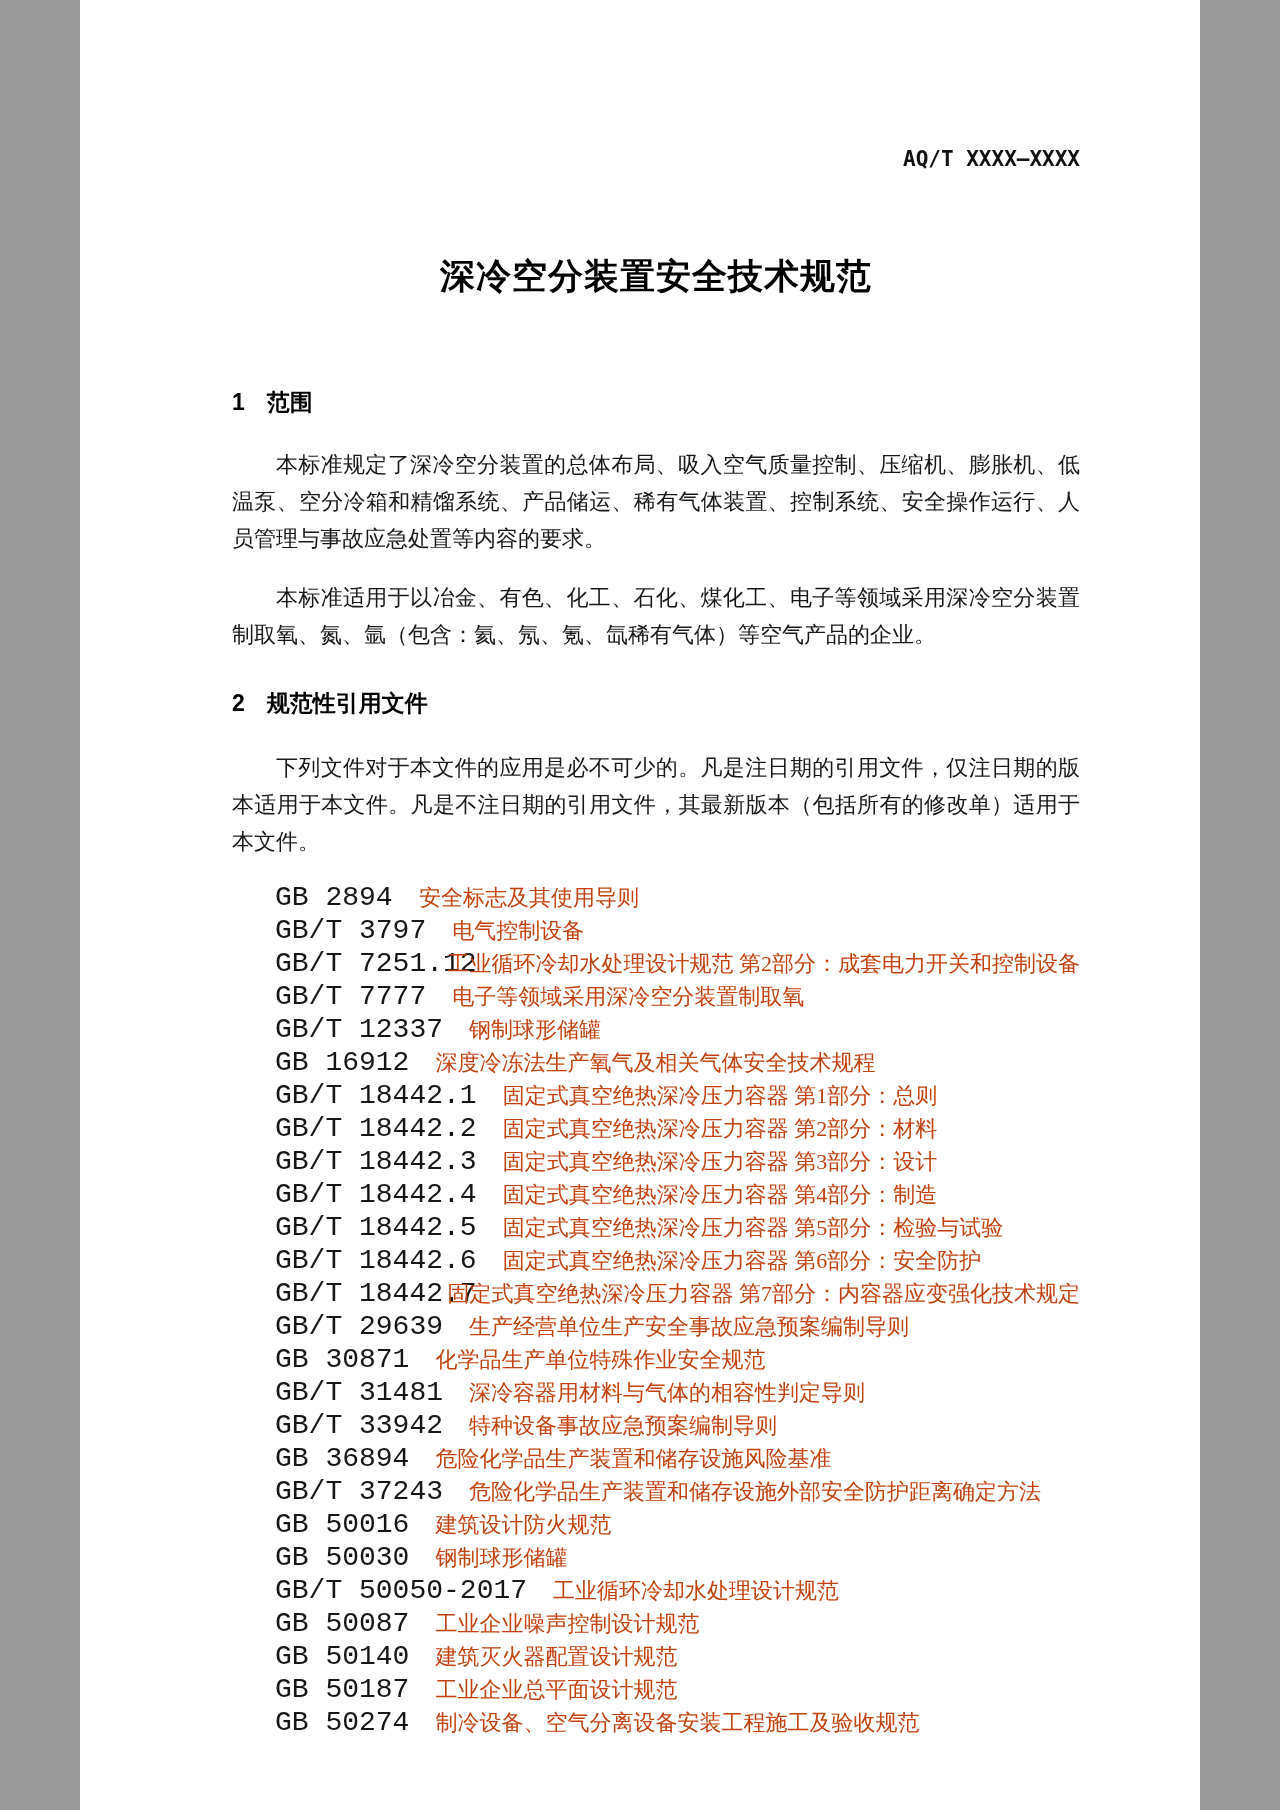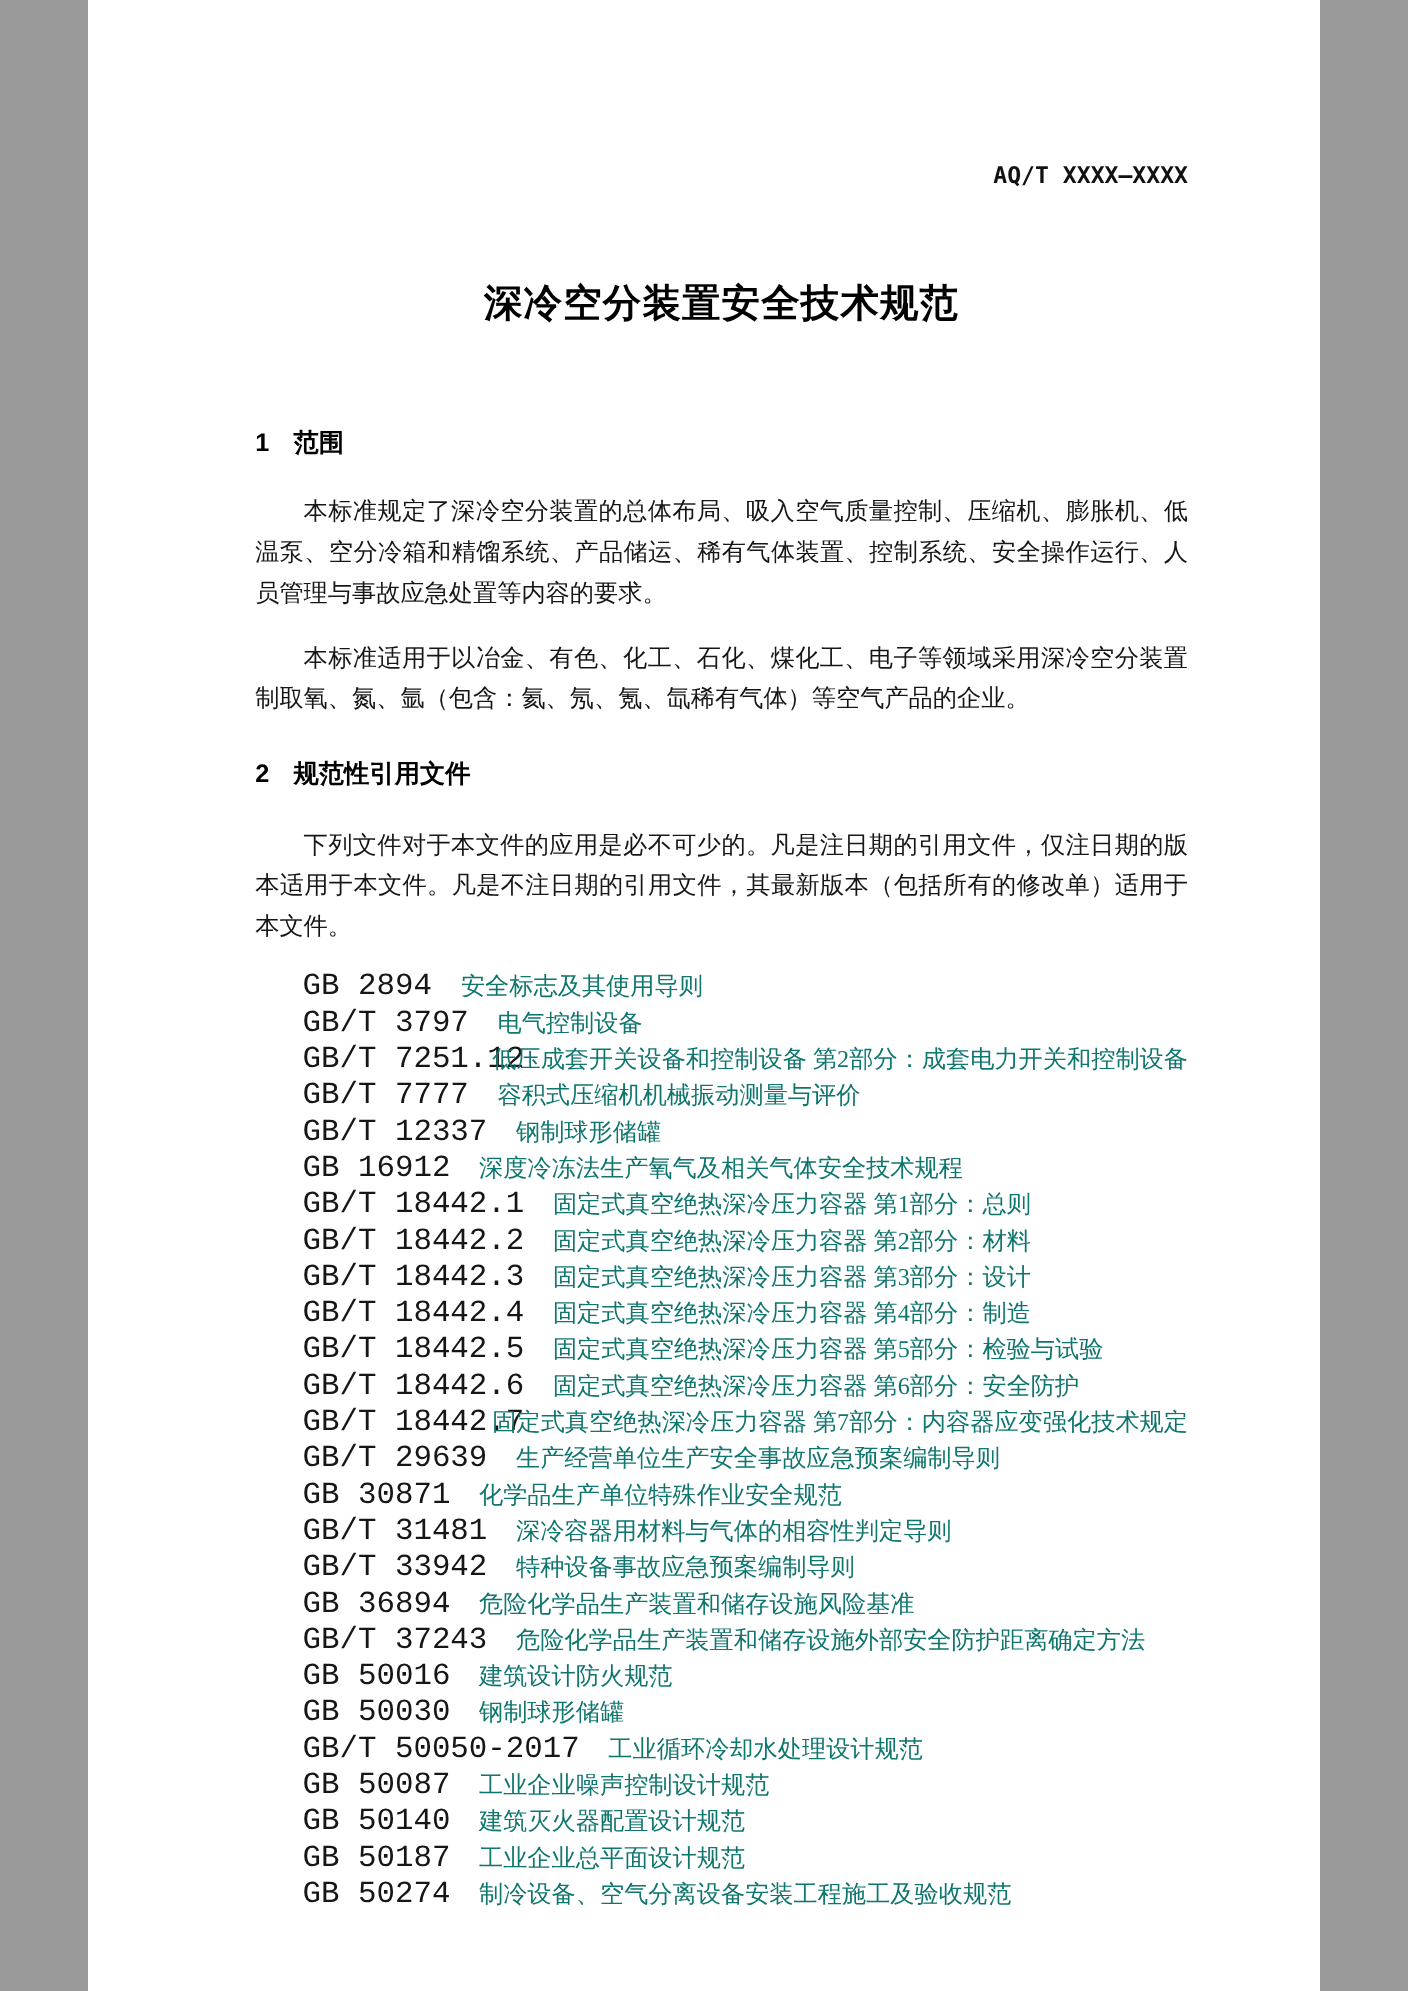--- a/index.html
+++ b/index.html
@@ -64,21 +64,21 @@
     margin-left: 43px;
     white-space: nowrap;
   }
   .ref-code {
     font-family: "Liberation Mono", monospace;
     font-size: 28px;
     min-width: 118px;
     margin-right: 26px;
     color: #161616;
   }
-  .ref-title { color: #0f766e; text-align: center; }
+  .ref-title { color: #c2410c; text-align: center; }
   .page-number {
     position: absolute;
     left: 1124px;
     top: 1658px;
     font-size: 21px;
     font-family: "Liberation Serif", serif;
     color: #222;
   }
   .watermark {
     position: absolute;
@@ -125,26 +125,26 @@
     <span class="ref-title">安全标志及其使用导则</span>
   </div>
 
   <div class="ref-row">
     <span class="ref-code">GB/T 3797</span>
     <span class="ref-title">电气控制设备</span>
   </div>
 
   <div class="ref-row">
     <span class="ref-code">GB/T 7251.12</span>
-    <span class="ref-title">低压成套开关设备和控制设备 第2部分：成套电力开关和控制设备</span>
+    <span class="ref-title">工业循环冷却水处理设计规范 第2部分：成套电力开关和控制设备</span>
   </div>
 
   <div class="ref-row">
     <span class="ref-code">GB/T 7777</span>
-    <span class="ref-title">容积式压缩机机械振动测量与评价</span>
+    <span class="ref-title">电子等领域采用深冷空分装置制取氧</span>
   </div>
 
   <div class="ref-row">
     <span class="ref-code">GB/T 12337</span>
     <span class="ref-title">钢制球形储罐</span>
   </div>
 
   <div class="ref-row">
     <span class="ref-code">GB 16912</span>
     <span class="ref-title">深度冷冻法生产氧气及相关气体安全技术规程</span>

